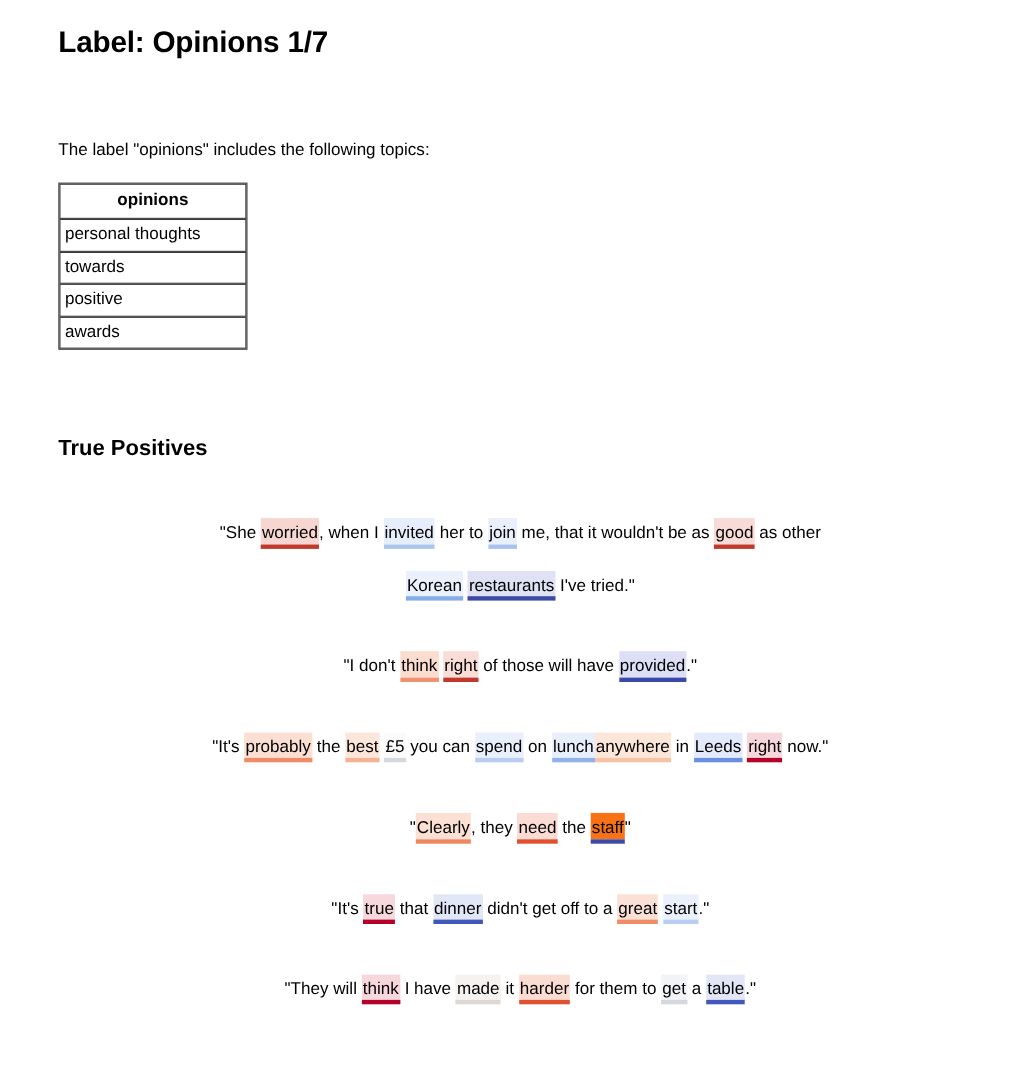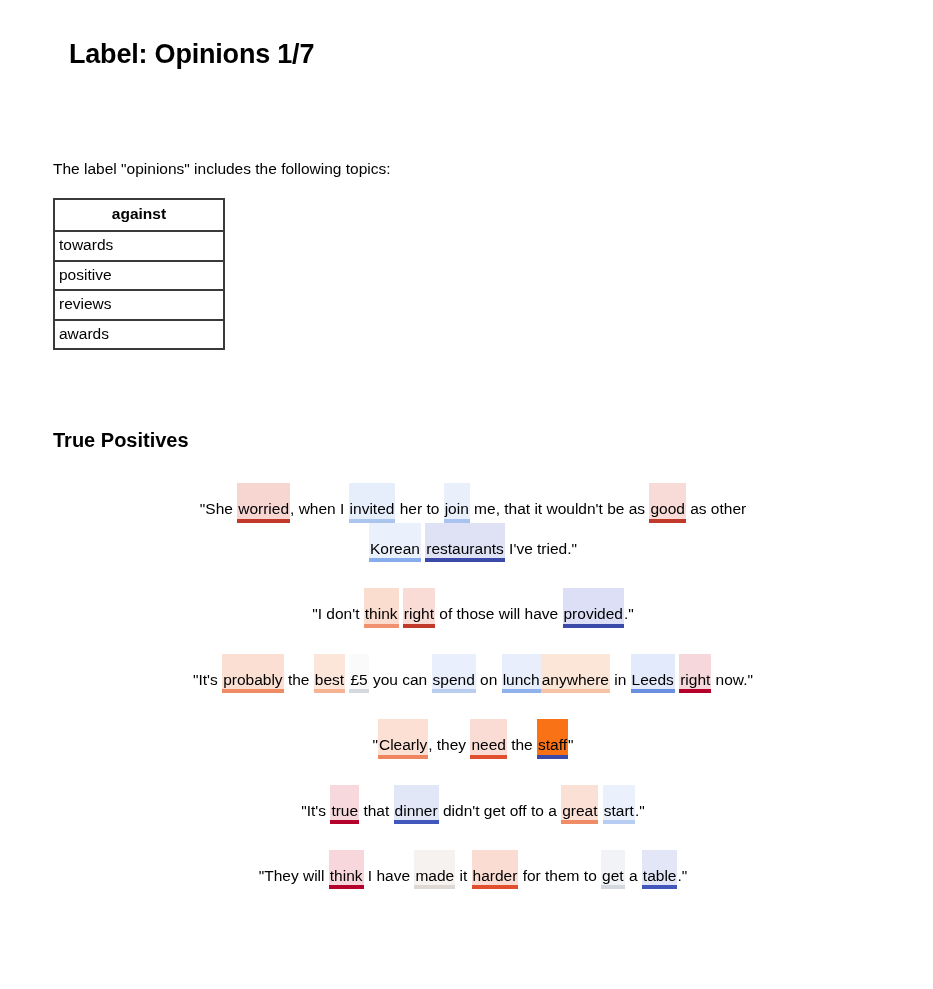--- a/index.html
+++ b/index.html
@@ -17,21 +17,21 @@
   .page {
     position: relative;
     width: 933px;
     height: 989px;
     box-sizing: border-box;
     padding: 0 40px 0 53px;
   }
 
   
   .page-title {
-    margin: 16px;
+    margin: 0;
     padding-top: 22px;
     font-size: 27px;
     font-weight: bold;
     letter-spacing: -0.2px;
     line-height: 1.2;
   }
 
   
   .intro-text {
     margin: 0;
@@ -96,22 +96,23 @@
     line-height: 1.45;
     margin: 0 0 28px 0;
     padding: 0 6px;
   }
   .example:last-child { margin-bottom: 0; }
 
   
   .tok {
     display: inline-block;
     position: relative;
-    padding: 16px 1px 0 1px;
+    padding: 4px 1px 0 1px;
     line-height: 1.25;
+    margin-top: 20px;
   }
   .tok::after {
     content: "";
     position: absolute;
     left: 0;
     right: 0;
     bottom: -4px;
     height: 4px;
   }
 </style>
@@ -121,32 +122,32 @@
 <div class="page">
 
   <h1 class="page-title">Label: Opinions 1/7</h1>
 
   <p class="intro-text">The label "opinions" includes the following topics:</p>
 
   <div class="topics-table-wrap">
     <table class="topics-table">
       <thead>
         <tr>
-          <th>against</th>
+          <th>opinions</th>
         </tr>
       </thead>
       <tbody id="topics-body">
+          <tr>
+            <td>personal thoughts</td>
+          </tr>
           <tr>
             <td>towards</td>
           </tr>
           <tr>
             <td>positive</td>
-          </tr>
-          <tr>
-            <td>reviews</td>
           </tr>
           <tr>
             <td>awards</td>
           </tr>
         </tbody>
     </table>
   </div>
 
   <h2 class="tp-heading">True Positives</h2>
 

